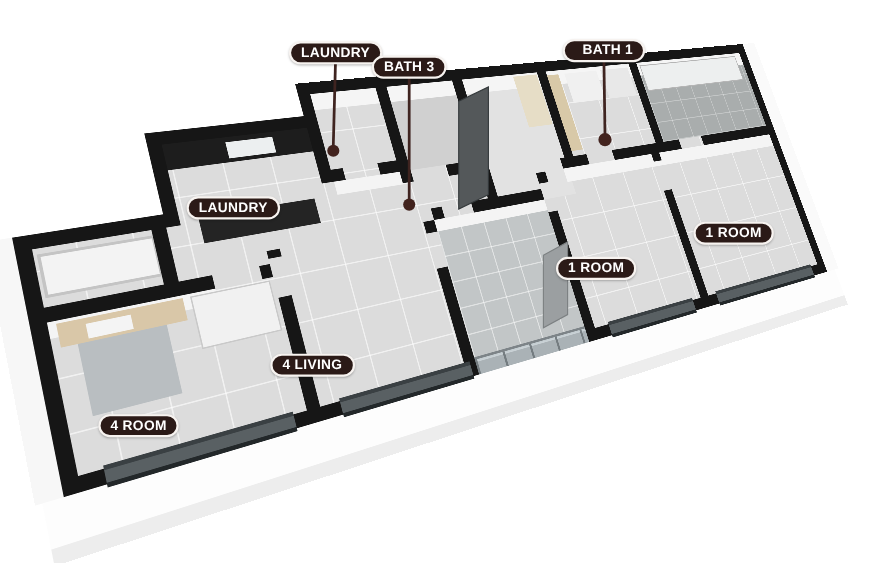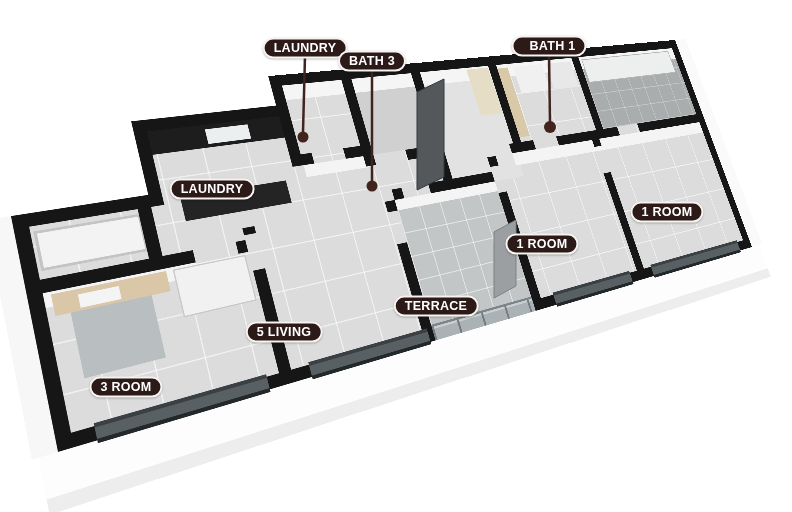--- a/index.html
+++ b/index.html
@@ -121,17 +121,16 @@
     <line x1="549" y1="54" x2="550" y2="122" stroke="#3f2420" stroke-width="2.5"></line>
     <circle cx="550" cy="127" r="6" fill="#42231e"></circle>
   </svg>
 
   <div class="pill pill-laundry">LAUNDRY</div>
   <div class="pill pill-bath2">BATH 3</div>
   <div class="pill pill-bath1">BATH 1</div>
   <div class="pill pill-kitchen">LAUNDRY</div>
   <div class="pill pill-room1">1 ROOM</div>
   <div class="pill pill-room3">1 ROOM</div>
-  <div class="pill pill-terrace">TERRACE</div>
-  <div class="pill pill-living">5 LIVING</div>
-  <div class="pill pill-room4">3 ROOM</div>
+  <div class="pill pill-living">4 LIVING</div>
+  <div class="pill pill-room4">4 ROOM</div>
 
 </div>
 
 </body></html>

